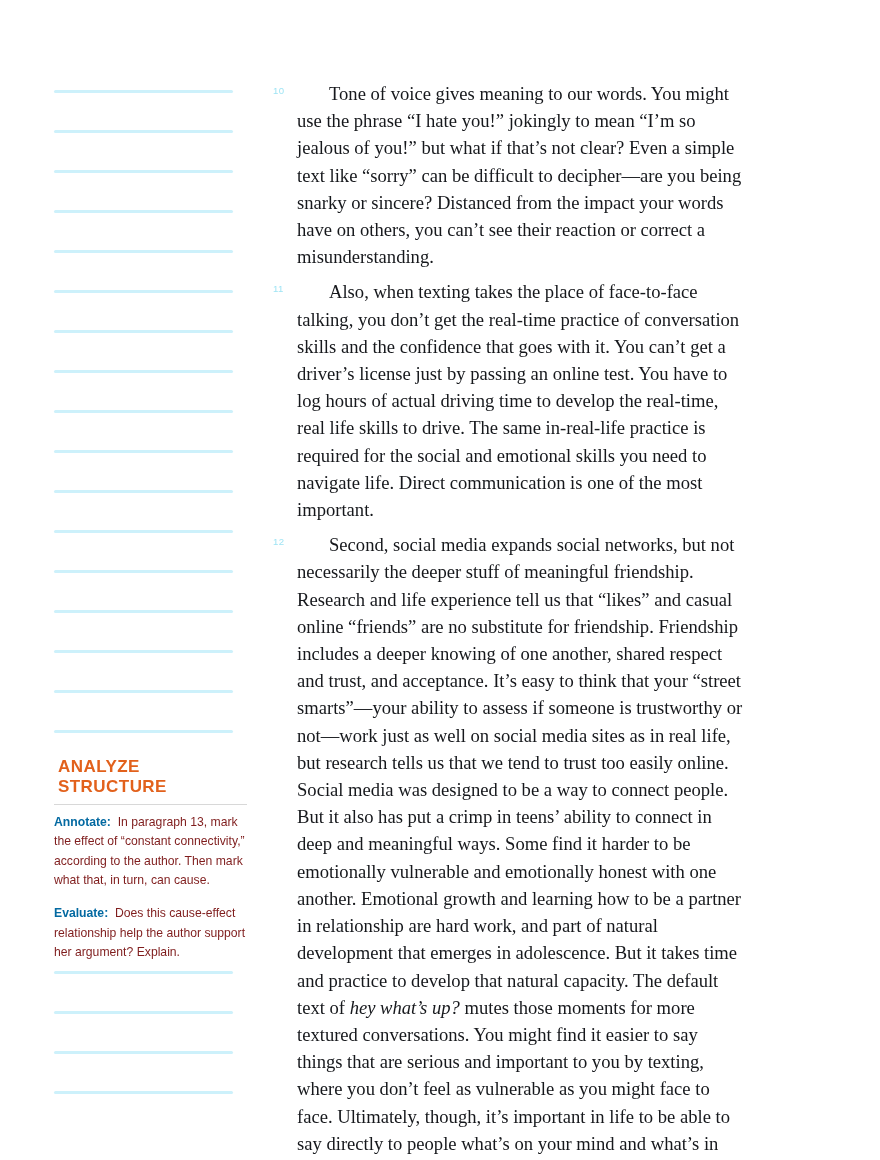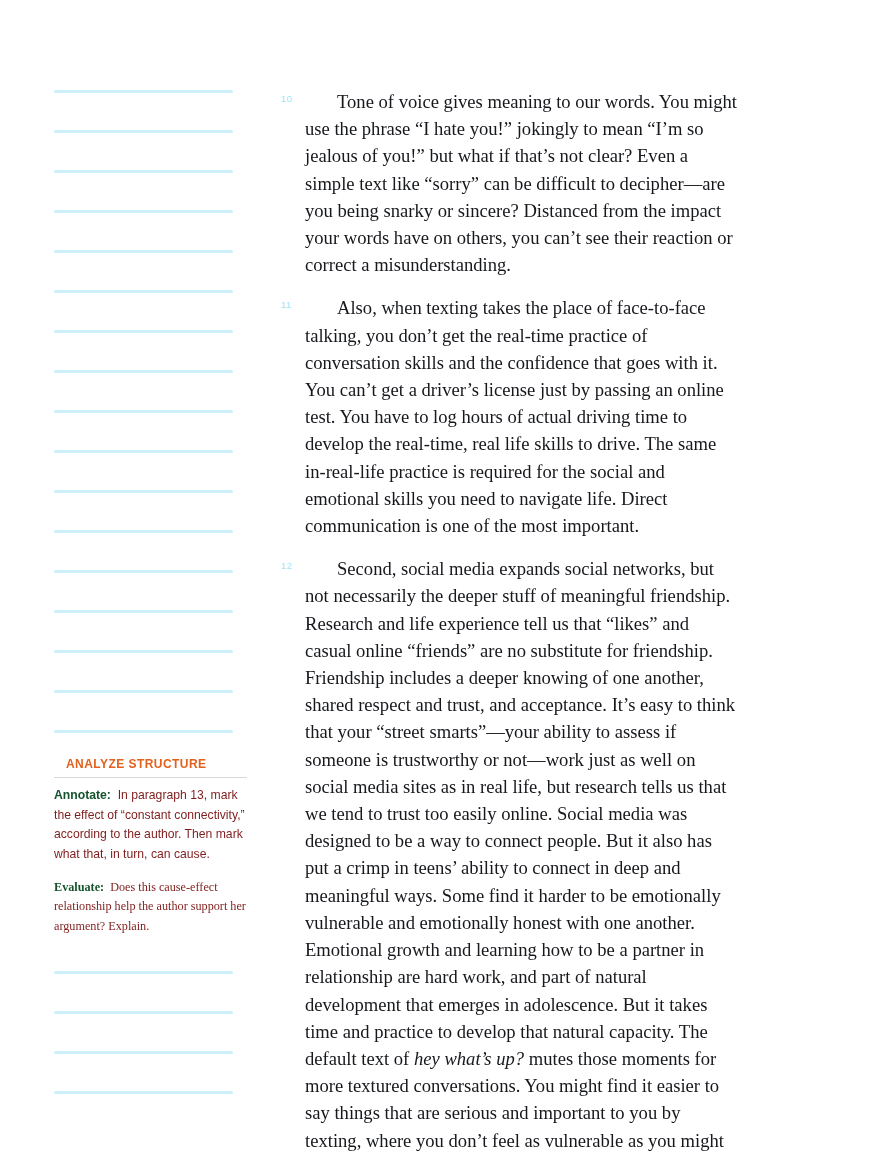--- a/index.html
+++ b/index.html
@@ -35,63 +35,63 @@
 
   
   .annotation-box {
     position: absolute;
     left: 54px;
     top: 757px;
     width: 193px;
   }
   .annotation-heading {
     font-family: "Liberation Sans", sans-serif;
-    font-size: 12px;
+    font-size: 17px;
     font-weight: bold;
     letter-spacing: 0.45px;
     color: #e2611c;
     text-transform: uppercase;
-    margin: 0 0 6px 12px;
+    margin: 0 0 6px 4px;
     line-height: 1.2;
   }
   .annotation-divider {
     height: 1px;
     background: #d8d8d8;
     width: 193px;
     margin: 0 0 8px 0;
   }
   .annotation-item {
     font-family: "Liberation Sans", sans-serif;
     font-size: 12.2px;
     line-height: 19.4px;
     color: #3a3a3a;
     margin: 0 0 14px 0;
   }
-  .annotation-item:last-child { margin-bottom: 16px; font-family: Liberation Serif, serif; }
+  .annotation-item:last-child { margin-bottom: 16px; }
   .annotation-label {
     font-weight: bold;
-    color: #14532d;
+    color: #0369a1;
   }
   .annotation-text { color: #7f1d1d; }
 
   
   .text-column {
     position: absolute;
     left: 289px;
     top: 72px;
     width: 464px;
   }
   .para {
     position: relative;
     font-family: "Liberation Serif", serif;
     font-size: 18.6px;
     line-height: 27.2px;
     color: #16181c;
     text-indent: 32px;
-    margin: 16px;
+    margin: 8px;
     text-align: left;
     -webkit-font-smoothing: antialiased;
   }
   .para-num {
     position: absolute;
     left: -24px;
     top: 6px;
     width: 20px;
     text-align: left;
     text-indent: 0;

